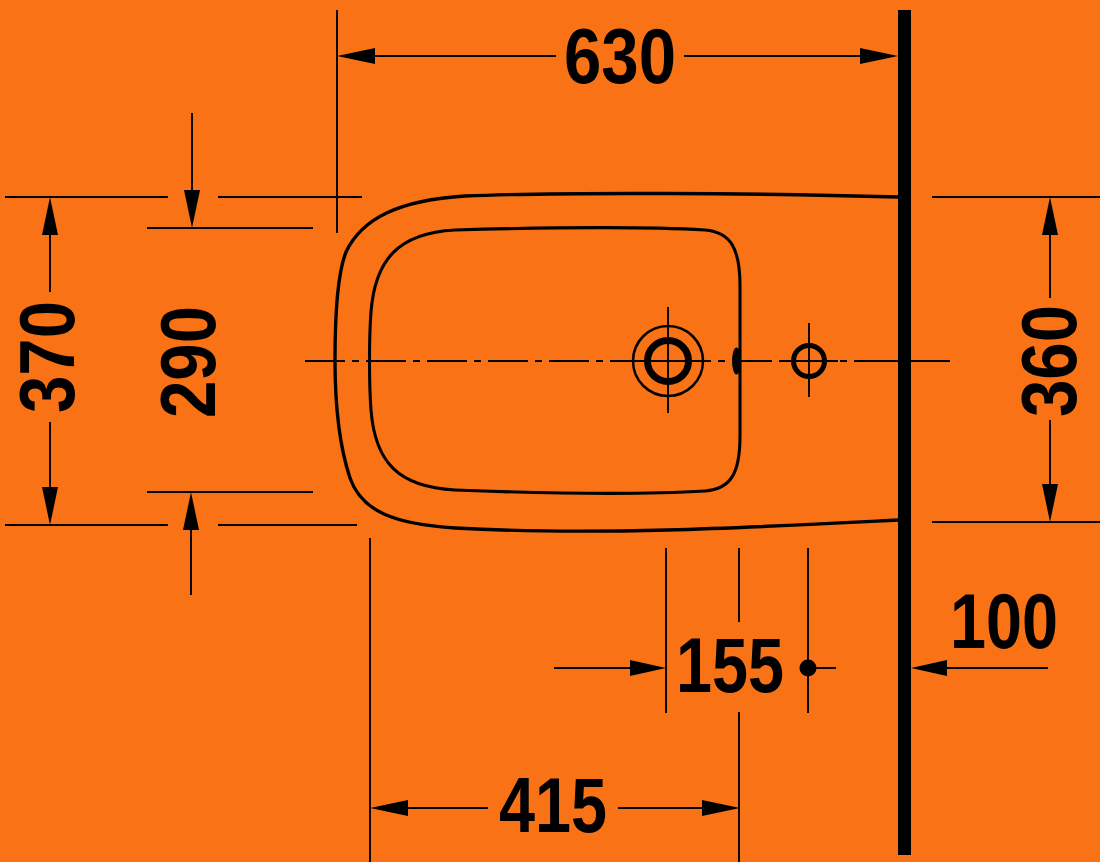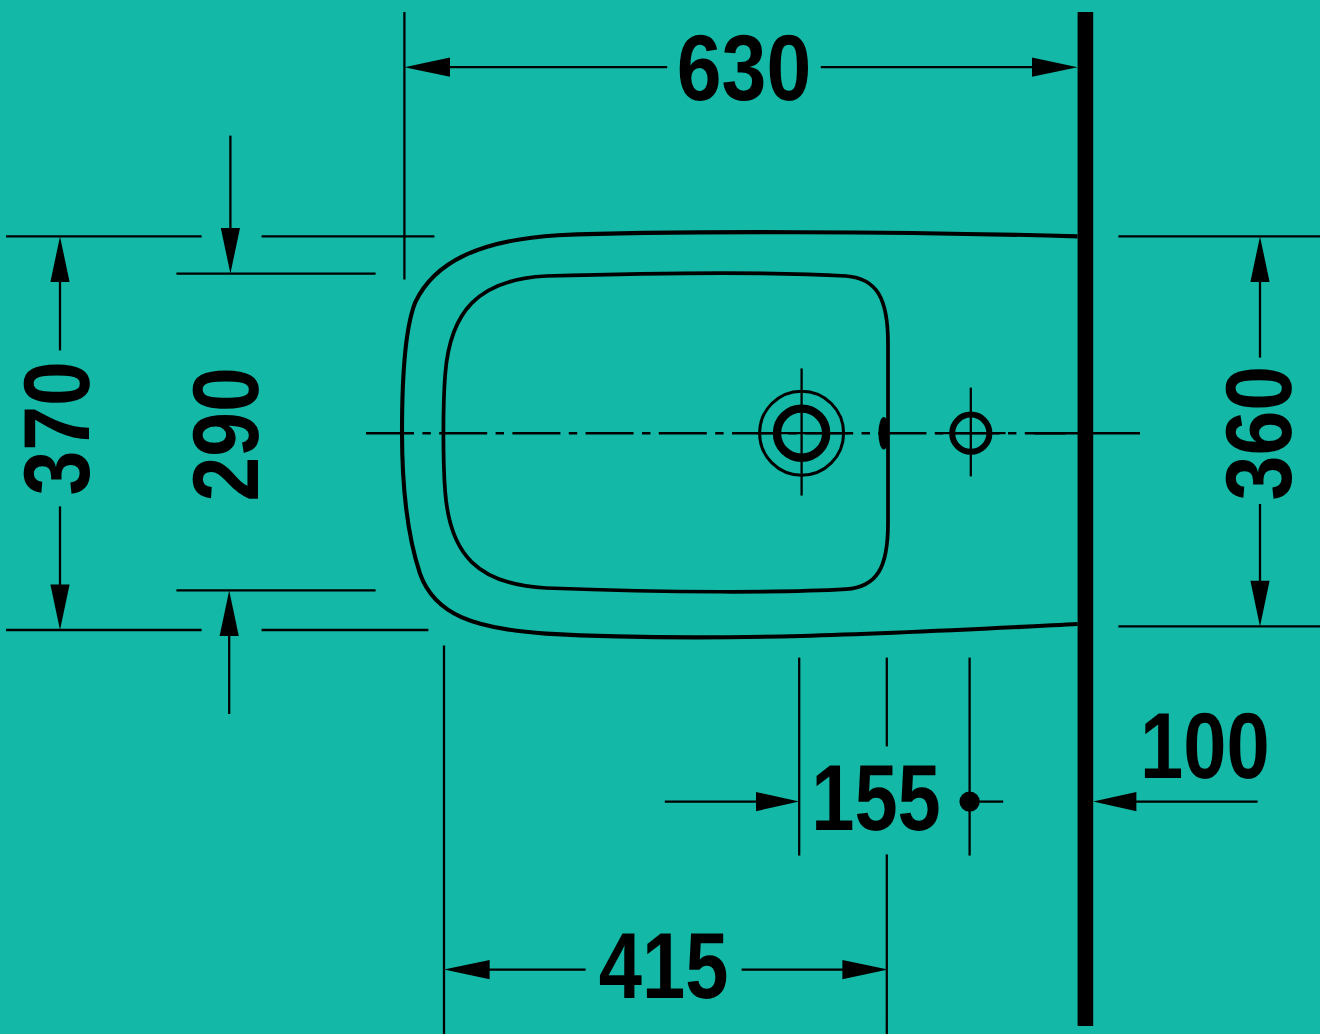--- a/index.html
+++ b/index.html
@@ -4,21 +4,21 @@
 <style>
   html, body {
     margin: 0;
     padding: 0;
     background: #ffffff;
   }
   .drawing-wrap {
     position: relative;
     width: 1100px;
     height: 862px;
-    background: #14b8a6;
+    background: #f97316;
     overflow: hidden;
   }
   svg {
     display: block;
   }
   svg text {
     font-family: "Liberation Sans", "DejaVu Sans", sans-serif;
     font-weight: 700;
     font-size: 78px;
     fill: #000000;

